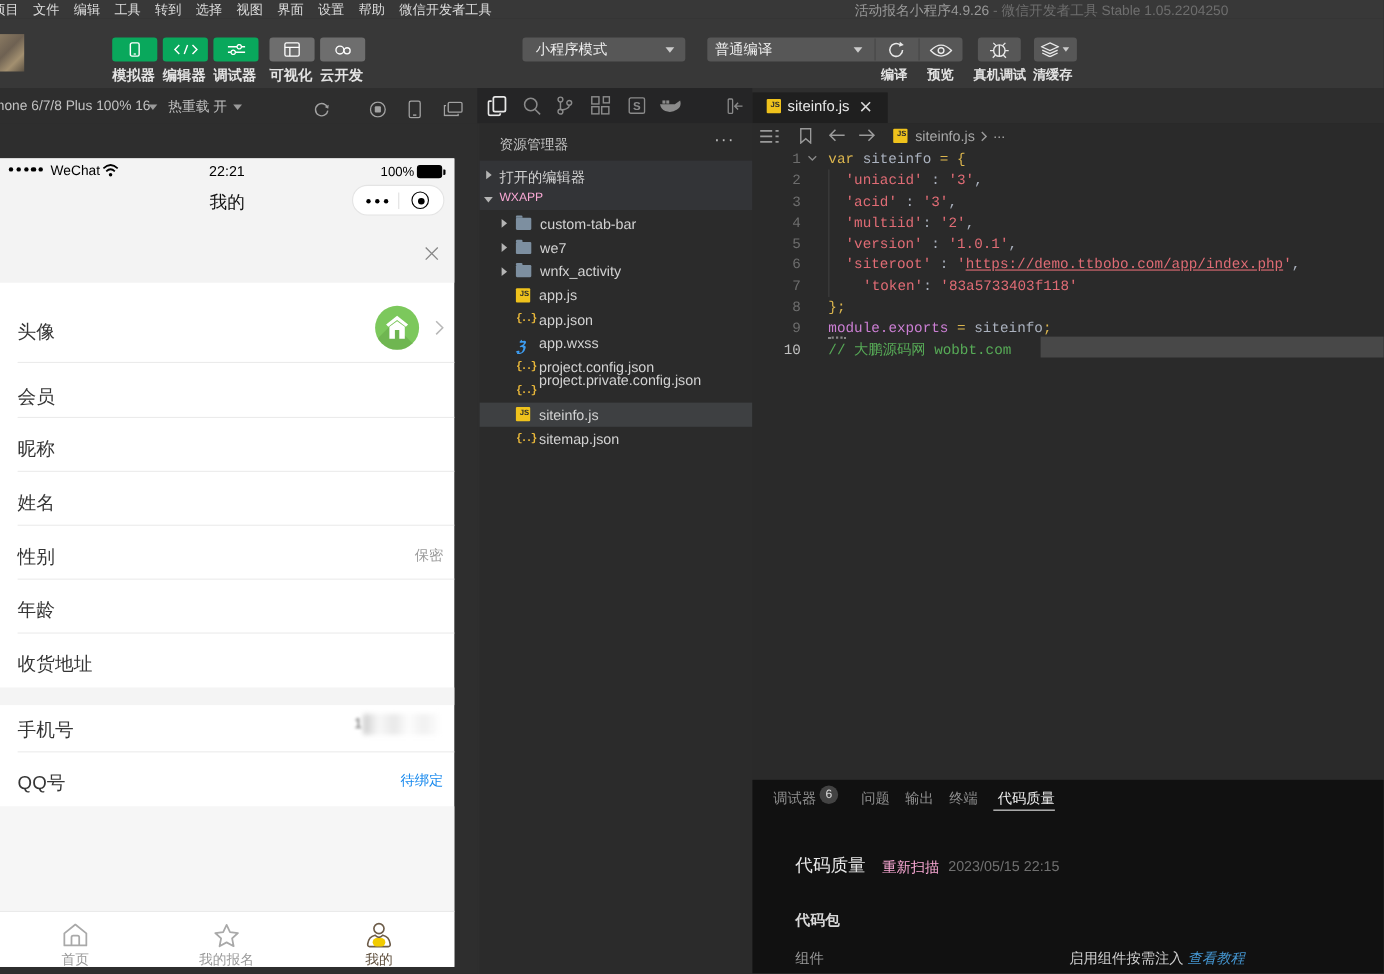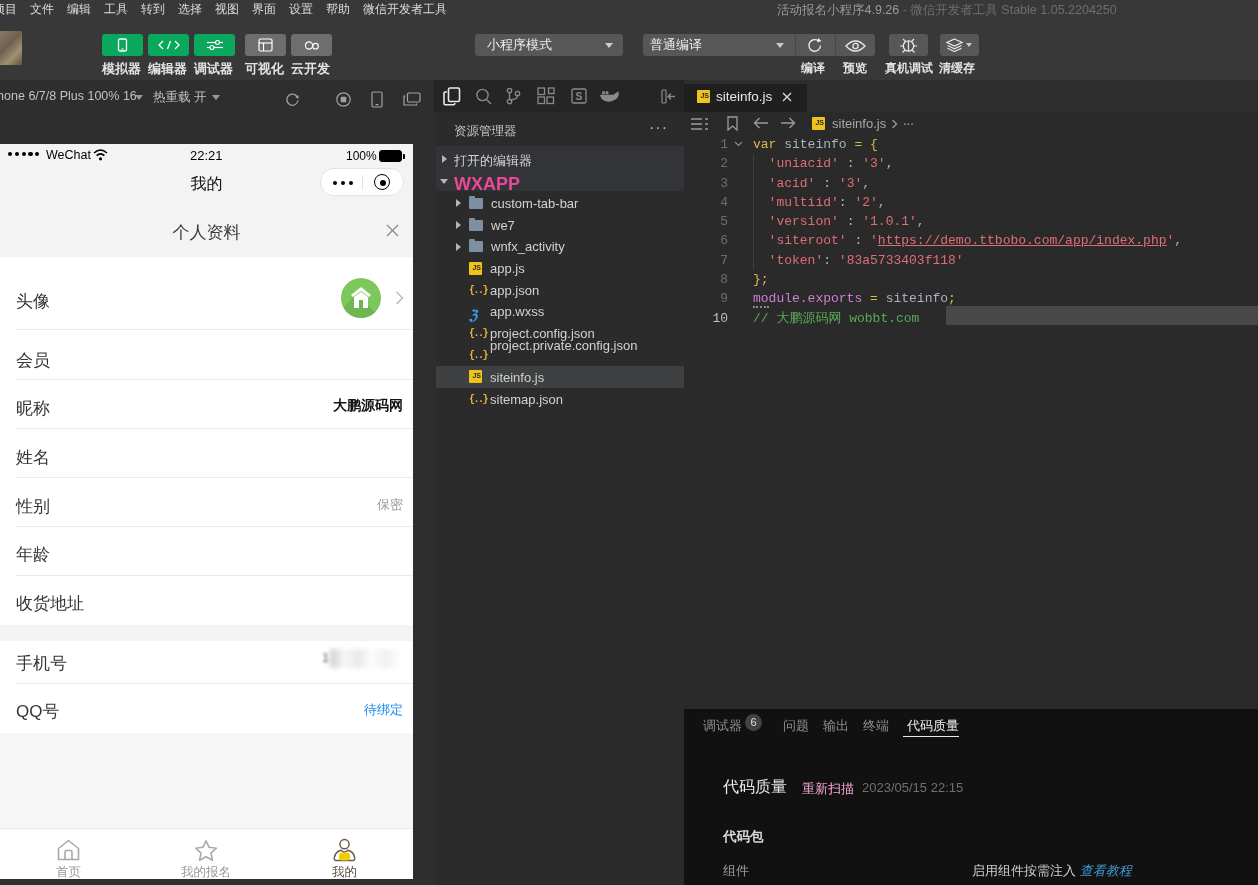--- a/index.html
+++ b/index.html
@@ -216,21 +216,20 @@
   <div class="abs" style="left:320px;top:168px;width:84px;height:28px;border:1px solid #e4e4e4;border-radius:14px;background:#fff;"></div>
   <div class="abs" style="left:333px;top:180.5px;display:flex;gap:4px;">
     <div style="width:4px;height:4px;border-radius:50%;background:#000;"></div>
     <div style="width:4px;height:4px;border-radius:50%;background:#000;"></div>
     <div style="width:4px;height:4px;border-radius:50%;background:#000;"></div>
   </div>
   <div class="abs" style="left:362px;top:175px;width:1px;height:15px;background:#e0e0e0;"></div>
   <div class="abs" style="left:374px;top:174px;width:16px;height:16px;border:1.8px solid #000;border-radius:50%;"></div>
   <div class="abs" style="left:379.5px;top:179.5px;width:6px;height:6px;border-radius:50%;background:#000;"></div>
 
-  <div class="abs" style="left:0;top:221px;width:413px;text-align:center;font-size:17px;color:#3a3a3a;">个人资料</div>
   <svg class="abs" style="left:386px;top:224px;" width="13" height="13" viewBox="0 0 13 13">
       <path d="M1 1 L12 12 M12 1 L1 12" stroke="#888" stroke-width="1.2"></path>
     </svg>
 
   <style>
     .rowlab { position:absolute; left:16px; font-size:17px; color:#353535; }
     .divid { position:absolute; left:16px; width:397px; height:1px; background:#ebebeb; }
   </style>
   <div class="rowlab" style="top:290px;">头像</div>
   <div class="rowlab" style="top:349px;">会员</div>
@@ -257,21 +256,20 @@
     <div style="position:absolute;left:16px;top:16px;width:40px;height:40px;background:rgba(90,150,60,0.35);transform:rotate(45deg);transform-origin:0 0;"></div>
     <svg style="position:absolute;left:9px;top:8px;" width="22" height="24" viewBox="0 0 22 24">
         <path d="M11 1 L21 9 L19 11 L11 5 L3 11 L1 9 Z" fill="#fff"></path>
         <path d="M4 11 L11 6 L18 11 L18 22 L13 22 L13 14 L9 14 L9 22 L4 22 Z" fill="#fff"></path>
       </svg>
   </div>
   <svg class="abs" style="left:395px;top:291px;" width="9" height="14" viewBox="0 0 9 14">
       <path d="M1.5 1 L7.5 7 L1.5 13" fill="none" stroke="#b8b8b8" stroke-width="1.4"></path>
     </svg>
 
-  <div class="abs" style="left:0;top:397px;width:403px;text-align:right;font-size:14px;font-weight:bold;color:#141414;">大鹏源码网</div>
   <div class="abs" style="left:0;top:496px;width:403px;text-align:right;font-size:13px;color:#9b9b9b;">保密</div>
   <div class="abs" style="left:322px;top:650px;width:16px;height:17px;color:#555;font-size:13px;filter:blur(1.5px);">1</div>
   <div class="abs" style="left:330px;top:649px;width:71px;height:19px;background:linear-gradient(90deg,#cccccc 0%,#f8f8f8 20%,#e8e8e8 40%,#fdfdfd 58%,#f0f0f0 78%,#ffffff 100%);filter:blur(2.5px);border-radius:2px;"></div>
   <div class="abs" style="left:0;top:701px;width:403px;text-align:right;font-size:13px;color:#1b8bee;">待绑定</div>
 
   <div class="abs" style="left:0;top:828px;width:413px;height:51px;background:#fff;border-top:1px solid #e8e8e8;"></div>
 
   <svg class="abs" style="left:57px;top:839px;" width="23" height="22" viewBox="0 0 23 22">
       <path d="M11.5 1.5 L21.5 9.5 L21.5 20.5 L1.5 20.5 L1.5 9.5 Z" fill="none" stroke="#a9a9a9" stroke-width="1.6" stroke-linejoin="round"></path>
       <path d="M8 20.5 L8 13 Q8 11.5 9.5 11.5 L13.5 11.5 Q15 11.5 15 13 L15 20.5" fill="none" stroke="#a9a9a9" stroke-width="1.6"></path>
@@ -290,21 +288,21 @@
     </svg>
   <div class="abs" style="left:316px;top:864px;width:57px;text-align:center;font-size:12.5px;color:#5d4d3b;">我的</div>
 
   <div class="abs" style="left:436px;top:112px;width:248px;height:773px;background:#2b2b2b;"></div>
   <div class="abs" style="left:454px;top:123px;font-size:12.5px;color:#c5c5c5;">资源管理器</div>
   <div class="abs" style="left:649px;top:119px;font-size:16px;color:#bbb;letter-spacing:1px;">···</div>
 
   <div class="abs" style="left:436px;top:146px;width:248px;height:45px;background:#333437;"></div>
   <div class="abs tw" style="left:454px;top:152px;">打开的编辑器</div>
   <div class="abs tri-r" style="left:442px;top:155px;"></div>
-  <div class="abs" style="left:454px;top:174px;font-size:18px;font-weight:bold;color:#ec4899;">WXAPP</div>
+  <div class="abs" style="left:454px;top:174px;font-size:11px;font-weight:normal;color:#f9a8d4;">WXAPP</div>
   <div class="abs tri-d" style="left:440px;top:179px;"></div>
 
   <style>
     .tw { font-size:13px; color:#d2d2d2; white-space:nowrap; }
     .tri-r { width:0;height:0;border-top:4px solid transparent;border-bottom:4px solid transparent;border-left:5px solid #b5b5b5; }
     .tri-d { width:0;height:0;border-left:4px solid transparent;border-right:4px solid transparent;border-top:5px solid #b5b5b5; }
     .folder { position:absolute; width:14px; height:11px; background:#7d8fa0; border-radius:1px; }
     .folder::before { content:""; position:absolute; left:0; top:-2px; width:6px; height:2px; background:#7d8fa0; border-radius:1px 1px 0 0; }
     .brace { position:absolute; width:20px; text-align:center; font-size:10px; font-weight:bold; color:#e8b73a; letter-spacing:-1.5px; font-family:"Liberation Mono", monospace; }
   </style>
@@ -372,21 +370,21 @@
     <svg style="position:absolute;left:50px;top:6px;" width="9" height="6" viewBox="0 0 9 6">
         <path d="M1 1 L4.5 4.5 L8 1" fill="none" stroke="#8a8a8a" stroke-width="1.2"></path>
       </svg>
     <div style="position:absolute;left:69px;top:19.3px;width:1px;height:115.8px;background:#3f3f3f;"></div>
     <div style="position:absolute;left:69px;top:0;color:#abb2bf;"><span style="color:#dcb64e;">var</span> siteinfo <span style="color:#dcb64e;">=</span> <span style="color:#dcb64e;">{</span>
   <span style="color:#e06c75;">'uniacid'</span> : <span style="color:#e06c75;">'3'</span>,
   <span style="color:#e06c75;">'acid'</span> : <span style="color:#e06c75;">'3'</span>,
   <span style="color:#e06c75;">'multiid'</span>: <span style="color:#e06c75;">'2'</span>,
   <span style="color:#e06c75;">'version'</span> : <span style="color:#e06c75;">'1.0.1'</span>,
   <span style="color:#e06c75;">'siteroot'</span> : <span style="color:#e06c75;">'<span style="text-decoration:underline;">https://demo.ttbobo.com/app/index.php</span>'</span>,
-  <span style="color:#e06c75;">'token'</span>: <span style="color:#e06c75;">'83a5733403f118'</span>
+  <span style="color:#e06c75;margin-left:16px;">'token'</span>: <span style="color:#e06c75;">'83a5733403f118'</span>
 <span style="color:#dcb64e;">};</span>
 <span style="color:#cc7fd4;"><span style="border-bottom:2px dotted #888;">mo</span>dule.exports</span> <span style="color:#dcb64e;">=</span> siteinfo<span style="color:#dcb64e;">;</span>
 <span style="color:#57ab57;">// 大鹏源码网 wobbt.com</span></div>
   </div>
 
   <div class="abs" style="left:684px;top:709px;width:574px;height:176px;background:#111111;"></div>
   <div class="abs" style="left:703px;top:717px;font-size:13px;color:#8f8f8f;">调试器</div>
   <div class="abs" style="left:745px;top:714px;width:17px;height:17px;border-radius:50%;background:#434343;color:#ddd;font-size:11px;text-align:center;line-height:17px;">6</div>
   <div class="abs" style="left:783px;top:717px;font-size:13px;color:#8f8f8f;">问题</div>
   <div class="abs" style="left:823px;top:717px;font-size:13px;color:#8f8f8f;">输出</div>

